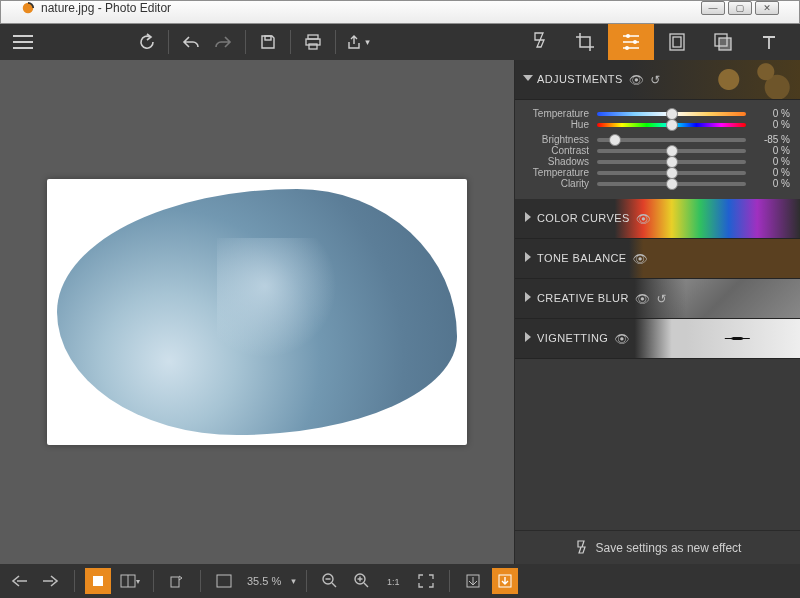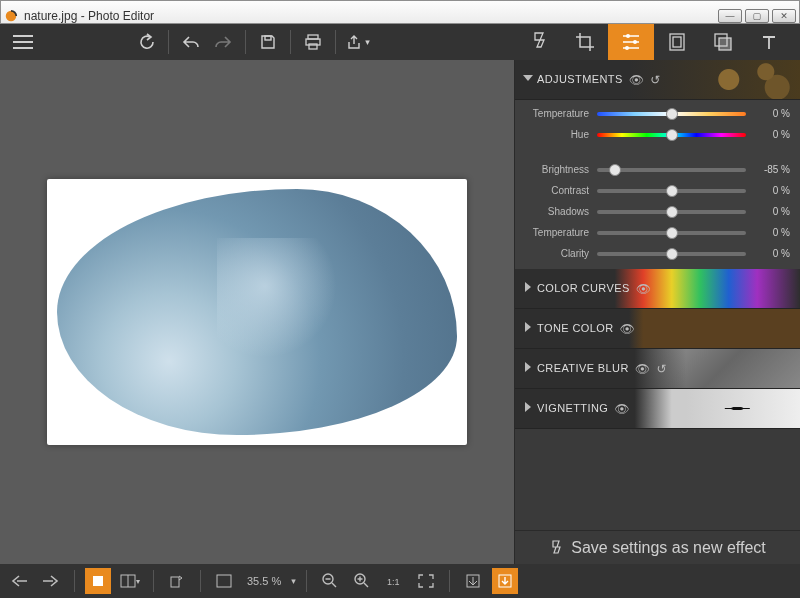--- a/index.html
+++ b/index.html
@@ -1,18 +1,18 @@
 <!DOCTYPE html>
 <html><head>
 <meta charset="utf-8">
 <style>
 * { box-sizing: border-box; margin: 0; padding: 0; font-family: "Segoe UI", Arial, sans-serif; }
 body { width: 800px; height: 598px; overflow: hidden; background: #4a4a4a; }
 
-.titlebar { height: 24px; background: linear-gradient(#fdfdfd,#ececec); border: 1px solid #8e8e8e; display: flex; align-items: flex-end; padding: 0 3px; font-size: 12px; color: #333; }
+.titlebar { height: 24px; background: linear-gradient(#fdfdfd,#ececec); border: 1px solid #8e8e8e; display: flex; align-items: flex-start; padding: 0 20px; font-size: 12px; color: #333; }
 .titlebar .appicon { width: 14px; height: 14px; margin-right: 6px; }
 .titlebar .spacer { flex: 1; }
 .titlebar .winbtn { width: 24px; height: 14px; border: 1px solid #7a7a7a; border-radius: 2px; margin-left: 3px; background: linear-gradient(#f7f7f7,#d6d6d6); font-size: 9px; display: flex; align-items: center; justify-content: center; color: #555; cursor: pointer; }
 
 .toolbar { height: 36px; background: #333; display: flex; align-items: center; padding: 0 6px; gap: 0; position: relative; }
 .toolbar .menubtn { width: 34px; height: 28px; display: flex; align-items: center; justify-content: center; color: #ccc; cursor: pointer; }
 .toolbar .tbtn { width: 32px; height: 28px; display: flex; align-items: center; justify-content: center; color: #bfbfbf; cursor: pointer; }
 .toolbar .div { width: 1px; height: 24px; background: #555; margin: 0 6px; }
 
 .tooltabs { position: absolute; right: 8px; top: 0; height: 36px; display: flex; align-items: stretch; }
@@ -35,32 +35,32 @@
 .section-head .bgimg.clr { background: linear-gradient(90deg,#2e2e2e 35%, #e04028 45%, #e8d028 55%, #30c060 65%, #2060d0 75%, #a030c0 85%, #2e2e2e 100%); filter: blur(0.5px);}
 .section-head .bgimg.pencils { background: linear-gradient(90deg,#2e2e2e 40%,#5a4020 45%), repeating-linear-gradient(90deg, #c02020 0 8px,#e08020 8px 16px,#e0c020 16px 24px,#50a030 24px 32px,#2060c0 32px 40px,#5020a0 40px 48px); background-position: 0 0, 140px 12px; background-size: 100% 100%, auto 28px; background-repeat:no-repeat,no-repeat;}
 .section-head .bgimg.city { background: linear-gradient(90deg,#2e2e2e 42%, transparent 60%), linear-gradient(135deg,#777 0%,#999 40%,#666 70%,#888 100%); }
 .section-head .bgimg.bow { background: linear-gradient(90deg,#2e2e2e 42%, transparent 55%), radial-gradient(ellipse at 78% 50%, #111 0 12px, transparent 13px), linear-gradient(90deg,#ccc 60%,#eee 100%);}
 .section-head .label-wrap { position: relative; display:flex; gap:6px; }
 .tri { width: 0; height: 0; border-top: 5px solid transparent; border-bottom: 5px solid transparent; border-left: 6px solid #bbb; }
 .tri.down { transform: rotate(90deg); }
 .eye { font-size: 12px; color: #bbb; }
 .reset { font-size: 12px; color: #bbb; }
 
-.controls { background: #3f3f3f; padding: 8px 10px 10px; display: flex; flex-direction: column; gap: 10px; }
+.controls { background: #3f3f3f; padding: 8px 10px 10px; display: flex; flex-direction: column; }
 .ctrl { display: flex; align-items: center; gap: 8px; }
 .ctrl .lab { width: 64px; text-align: right; font-size: 10px; color: #bcbcbc; }
 .ctrl .track { flex:1; height: 4px; border-radius: 2px; position: relative; }
 .ctrl .track.gray { background: #6e6e6e; }
 .ctrl .track.temp { background: linear-gradient(90deg,#2050ff,#80d0ff,#ffffff,#ffd060,#ff7a20); }
 .ctrl .track.hue { background: linear-gradient(90deg,#ff0000,#ffff00,#00ff00,#00ffff,#0000ff,#ff00ff,#ff0000); }
 .ctrl .track.sat { background: linear-gradient(90deg,#808080,#20c060,#20c0c0,#2060ff); }
 .ctrl .thumb { position: absolute; top: -4px; width: 12px; height: 12px; border-radius: 50%; background: #e6e6e6; border: 1px solid #888; cursor: pointer; }
 .ctrl .val { width: 36px; text-align: right; font-size: 10px; color: #cfcfcf; }
 
-.save-row { height: 34px; border-top: 1px solid #2a2a2a; background: #3a3a3a; display:flex; align-items:center; justify-content:center; gap:8px; color:#cfcfcf; font-size:16px; cursor:pointer; }
+.save-row { height: 34px; border-top: 1px solid #2a2a2a; background: #3a3a3a; display:flex; align-items:center; justify-content:center; gap:8px; color:#cfcfcf; font-size:12px; cursor:pointer; }
 
 .statusbar { height: 34px; background: #333; display: flex; align-items: center; padding: 0 6px; gap: 6px; color:#bfbfbf; font-size:11px;}
 .statusbar .sbtn { width: 26px; height: 26px; display:flex; align-items:center; justify-content:center; cursor:pointer; }
 .statusbar .sbtn.orange { background:#e98a1f; color:#fff; }
 .statusbar .div2 { width:1px; height:22px; background:#555; margin:0 4px;}
 .zoomval { padding: 0 4px; }
 svg { display:block; }
 </style>
 </head>
 <body>
@@ -240,21 +240,21 @@
       <div class="label-wrap">
           <span class="tri"></span>
           <span>COLOR CURVES</span>
           <span class="eye">👁</span>
         </div>
     </div>
     <div class="section-head">
       <div class="bgimg pencils"></div>
       <div class="label-wrap">
           <span class="tri"></span>
-          <span>TONE COLOR</span>
+          <span>TONE BALANCE</span>
           <span class="eye">👁</span>
         </div>
     </div>
     <div class="section-head">
       <div class="bgimg city"></div>
       <div class="label-wrap">
           <span class="tri"></span>
           <span>CREATIVE BLUR</span>
           <span class="eye">👁</span>
           <span class="reset">↺</span>

